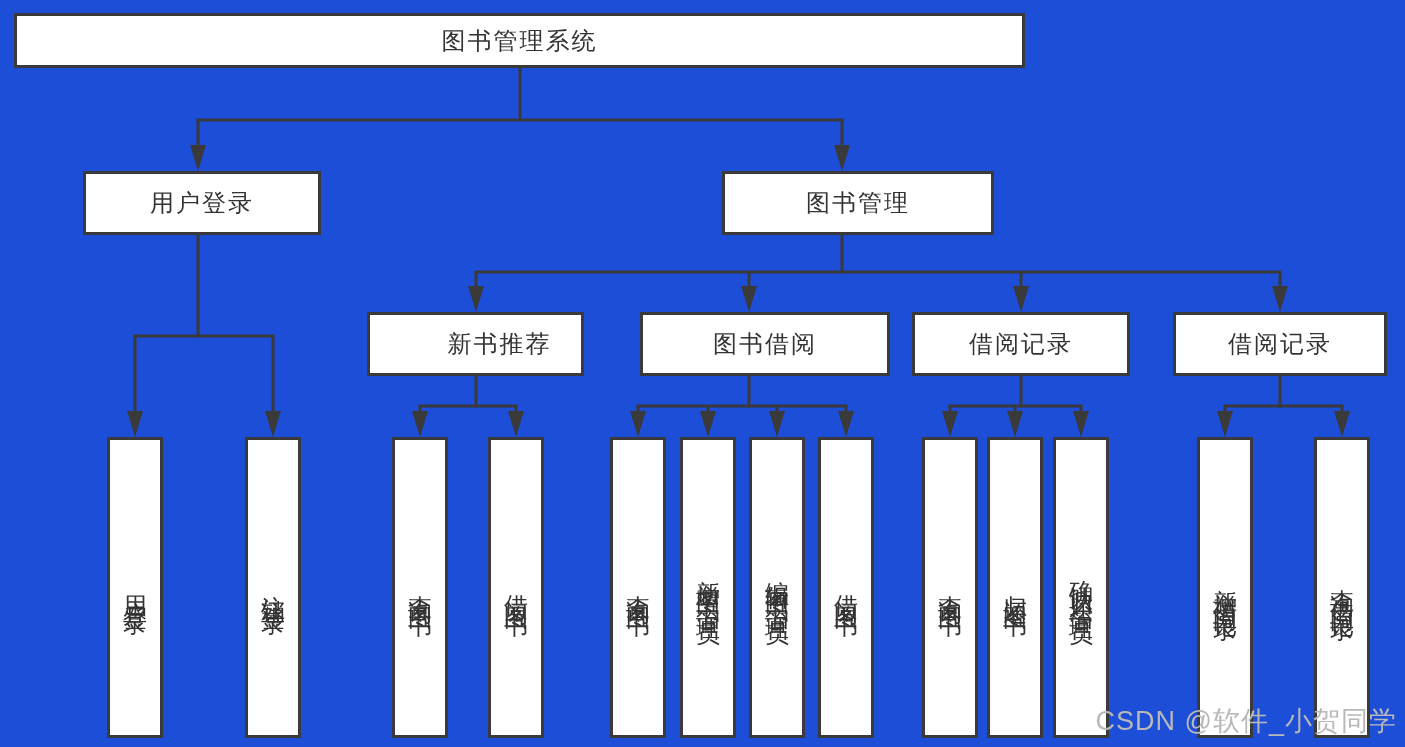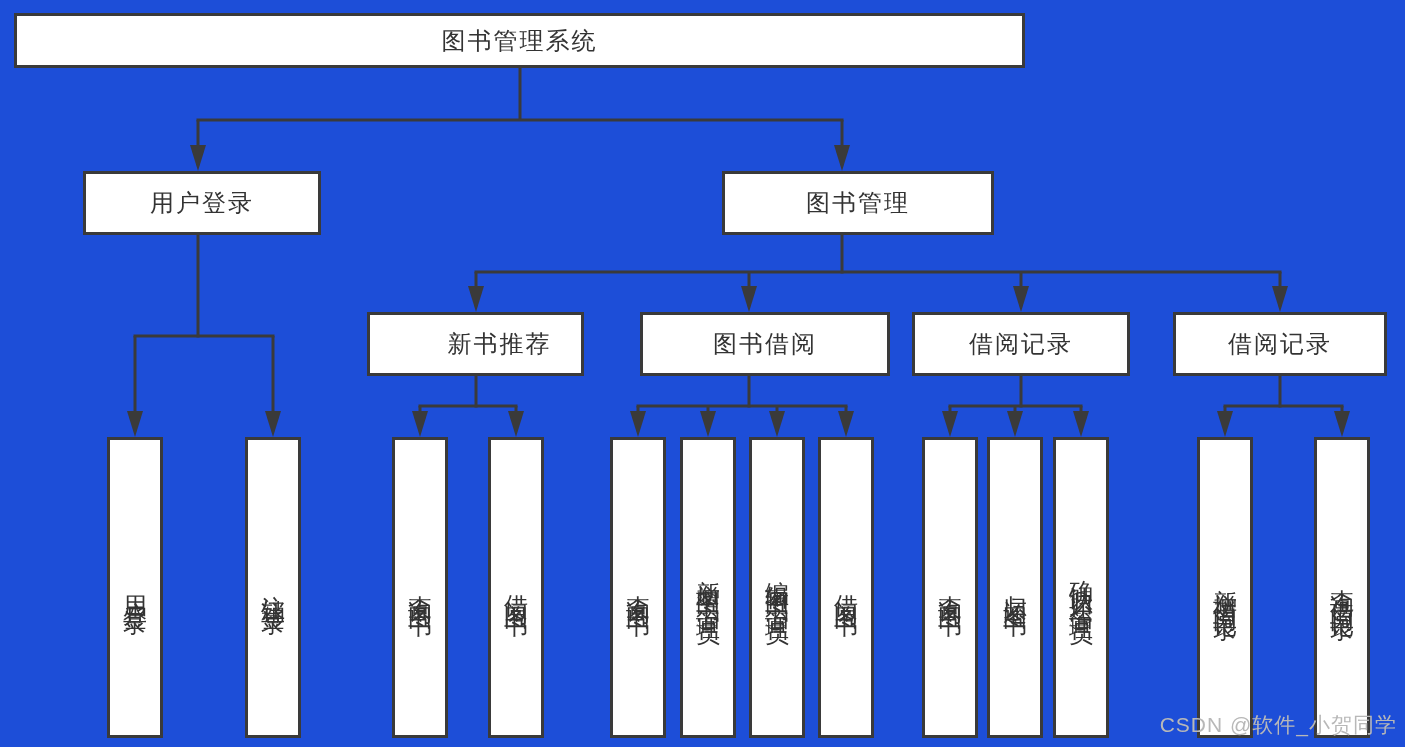--- a/index.html
+++ b/index.html
@@ -62,21 +62,21 @@
   #n-d2 { left: 987px; }
   #n-d3 { left: 1053px; }
   #n-e1 { left: 1197px; }
   #n-e2 { left: 1314px; }
   
   #watermark {
     position: absolute;
     right: 8px;
     bottom: 8px;
     color: #b8b8b8;
-    font-size: 21px;
+    font-size: 27px;
     letter-spacing: 1px;
     white-space: nowrap;
   }
 </style>
 </head>
 <body>
 
 <div id="canvas">
 
   <svg id="connectors" viewBox="0 0 1405 747" xmlns="http://www.w3.org/2000/svg">

